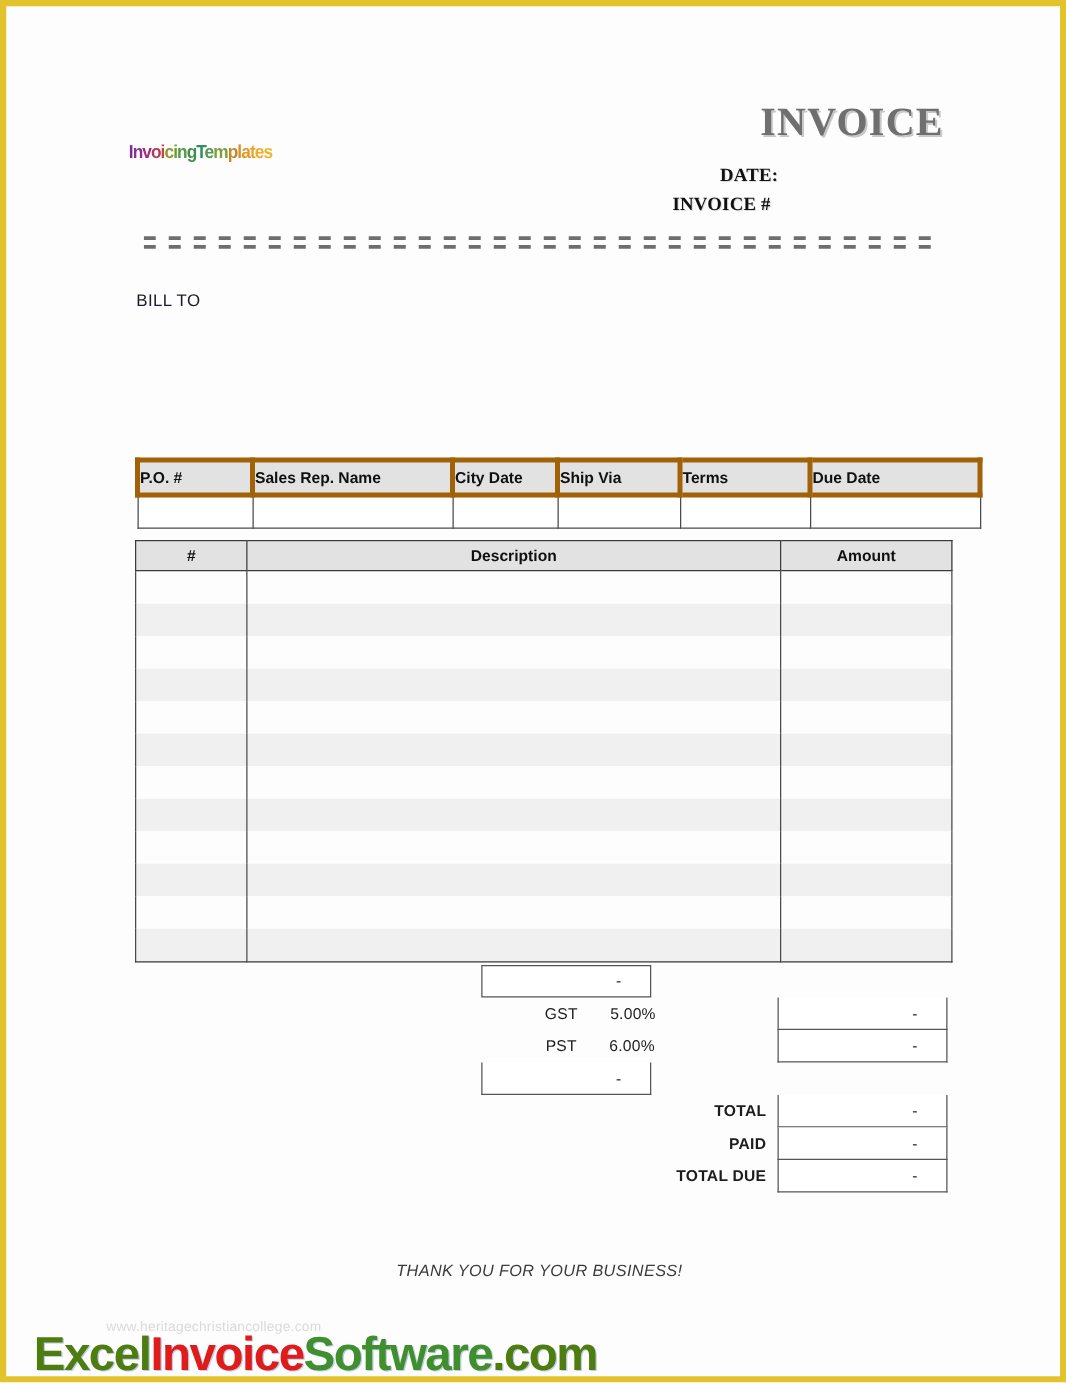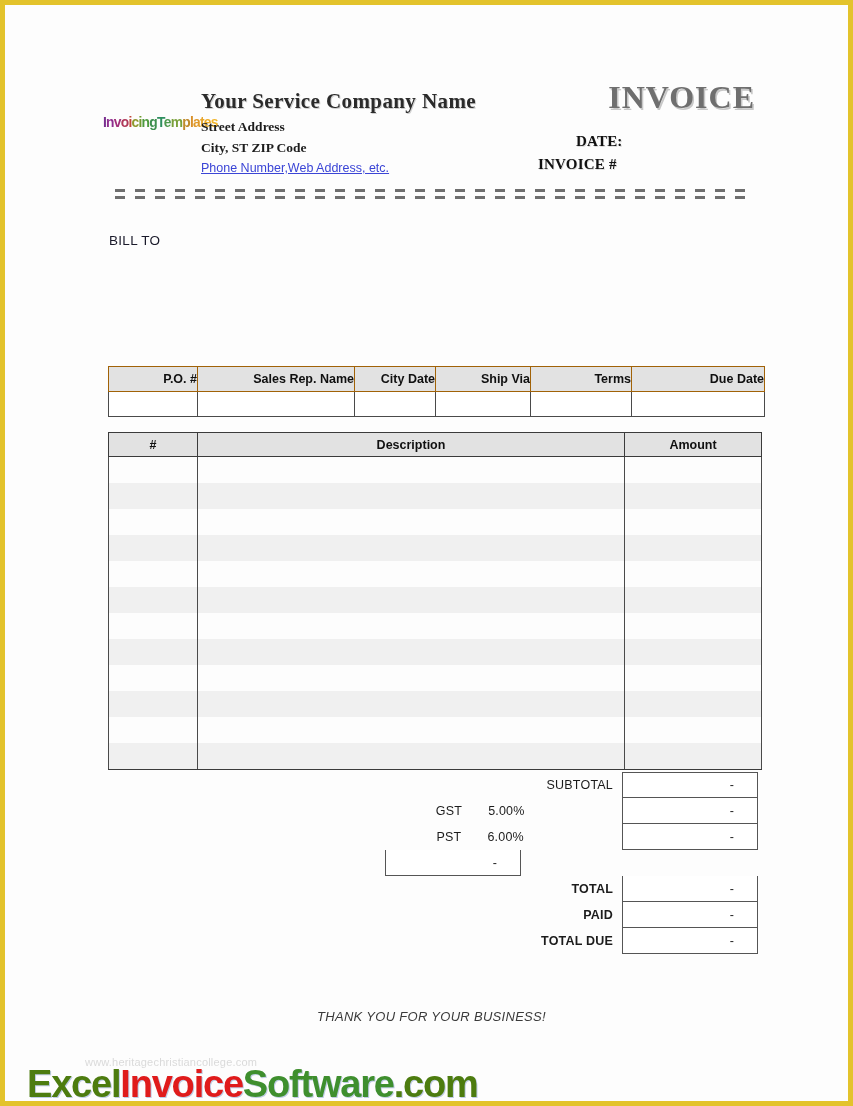--- a/index.html
+++ b/index.html
@@ -144,28 +144,28 @@
     border-collapse: collapse;
     table-layout: fixed;
   }
   .info-table {
     left: 103px;
     top: 361px;
     width: 650px;
   }
   .info-table th {
     background: #e2e2e2;
-    border: 1px solid #a16207;
+    border: 4px solid #a16207;
     font-family: "Liberation Sans", sans-serif;
     font-size: 12.5px;
     font-weight: bold;
     color: #101010;
     height: 24px;
     padding: 0;
-    text-align: right;
+    text-align: left;
   }
   .info-table td {
     border: 1px solid #4a4a4a;
     height: 24px;
     padding: 0;
     background: #ffffff;
   }
 
   .items-table {
     left: 103px;
@@ -285,26 +285,20 @@
 </style>
 </head>
 <body>
 
 <div class="page">
 
   <div class="header">
 
     <div class="logo-mark"><span style="color: rgb(122, 47, 143);">I</span><span style="color: rgb(142, 47, 143);">n</span><span style="color: rgb(160, 47, 122);">v</span><span style="color: rgb(176, 58, 90);">o</span><span style="color: rgb(192, 74, 58);">i</span><span style="color: rgb(143, 154, 47);">c</span><span style="color: rgb(111, 154, 47);">i</span><span style="color: rgb(79, 154, 63);">n</span><span style="color: rgb(63, 143, 79);">g</span><span style="color: rgb(47, 143, 95);">T</span><span style="color: rgb(79, 154, 79);">e</span><span style="color: rgb(122, 160, 58);">m</span><span style="color: rgb(192, 138, 42);">p</span><span style="color: rgb(216, 144, 42);">l</span><span style="color: rgb(224, 154, 42);">a</span><span style="color: rgb(232, 165, 42);">t</span><span style="color: rgb(238, 174, 42);">e</span><span style="color: rgb(242, 181, 42);">s</span></div>
 
-    <div class="company-block">
-      <div class="company-name">Your Service Company Name</div>
-      <div class="company-line">Street Address</div>
-      <div class="company-line">City, ST  ZIP Code</div>
-      <a class="company-link" href="#">Phone Number,Web Address, etc.</a>
-    </div>
 
     <div class="invoice-title">INVOICE</div>
 
     <div class="meta-block">
       <div class="meta-row date-row">DATE:</div>
       <div class="meta-row">INVOICE #</div>
     </div>
   </div>
 
   <div class="divider">
@@ -405,23 +399,20 @@
         <tr class="even">
           <td></td>
           <td></td>
           <td></td>
         </tr>
       </tbody>
   </table>
 
   <div class="totals">
       <div class="totals-row">
-        <div class="totals-label">
-          <span class="lbl-main">SUBTOTAL</span>
-        </div>
         <div class="totals-value">-</div>
       </div>
       <div class="totals-row">
         <div class="totals-label with-rate">
           <span class="lbl-main">GST</span>
           <span class="rate">5.00%</span>
         </div>
         <div class="totals-value">-</div>
       </div>
       <div class="totals-row">

